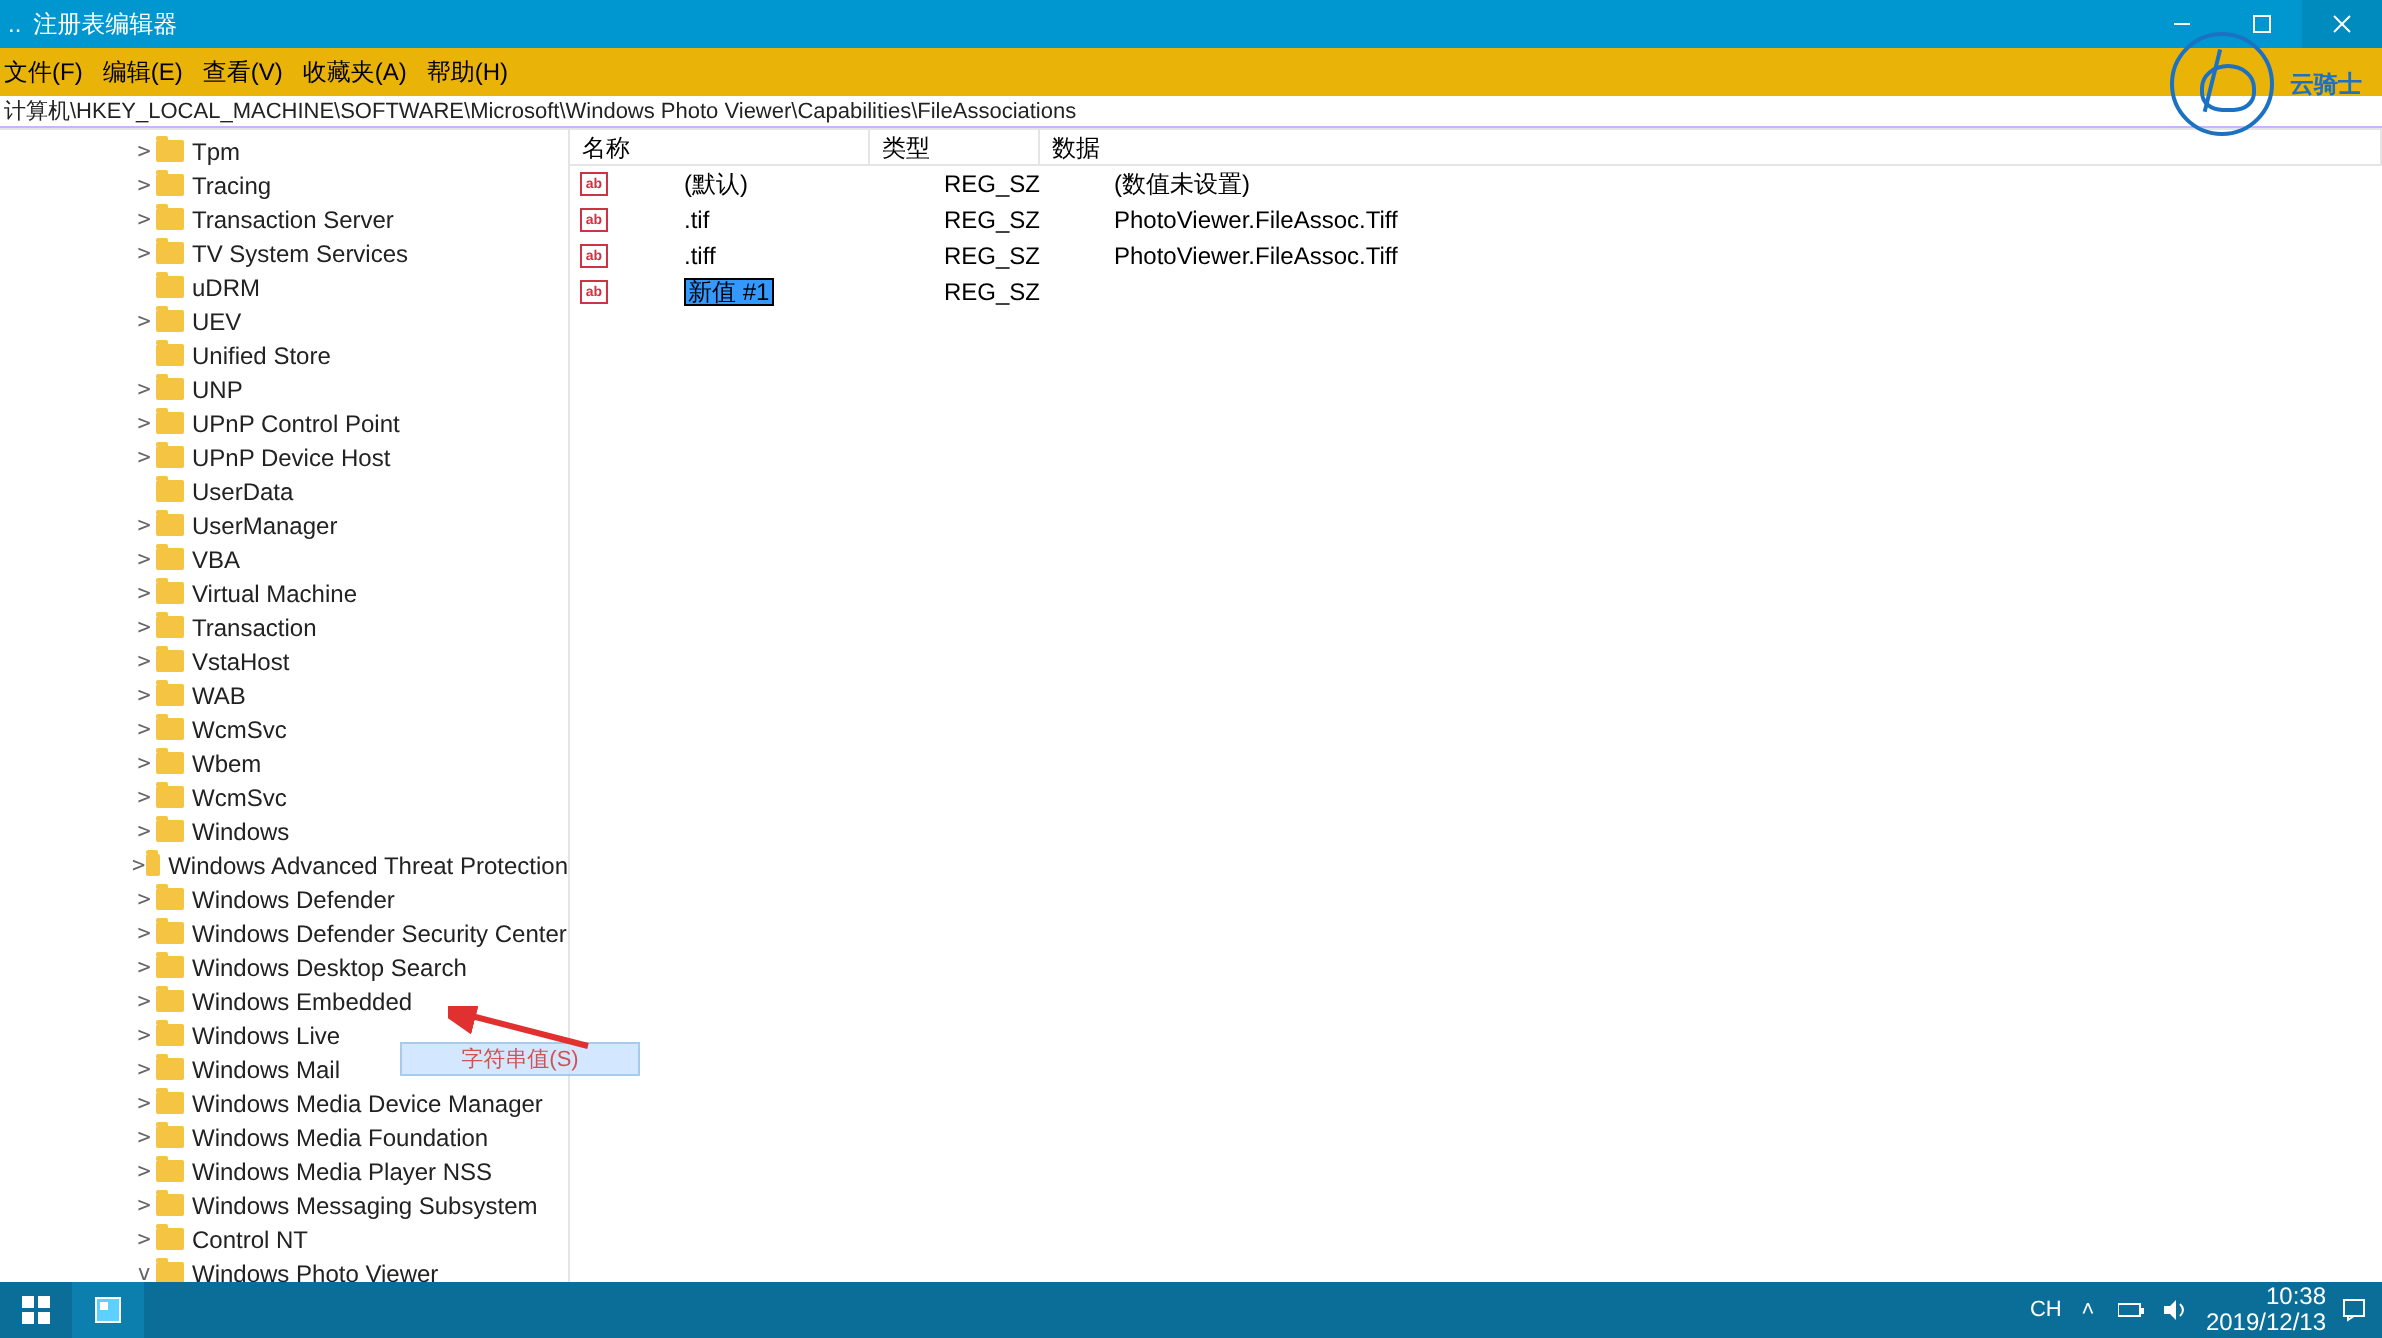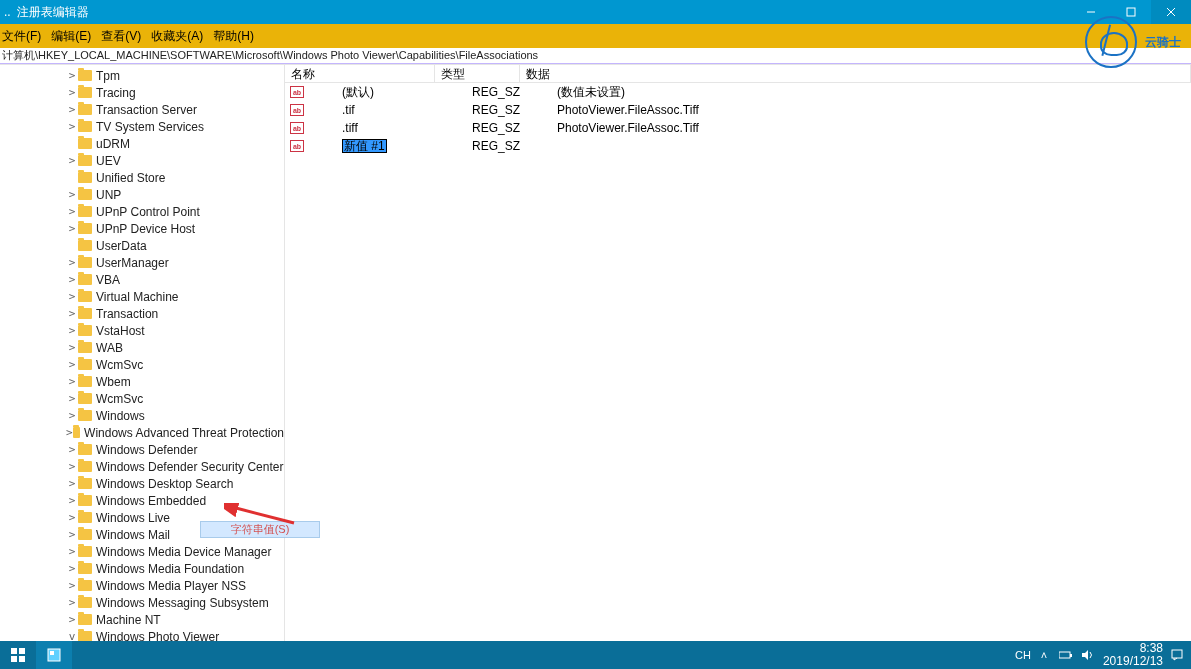--- a/index.html
+++ b/index.html
@@ -271,21 +271,21 @@
             <span class="label">Windows Media Player NSS</span>
           </div>
           <div class="tree-row sub1">
             <span class="exp">&gt;</span>
             <span class="folder"></span>
             <span class="label">Windows Messaging Subsystem</span>
           </div>
           <div class="tree-row sub1">
             <span class="exp">&gt;</span>
             <span class="folder"></span>
-            <span class="label">Machine NT</span>
+            <span class="label">Control NT</span>
           </div>
           <div class="tree-row sub1">
             <span class="exp">v</span>
             <span class="folder"></span>
             <span class="label">Windows Photo Viewer</span>
           </div>
           <div class="tree-row sub2">
             <span class="exp">v</span>
             <span class="folder"></span>
             <span class="label">Capabilities</span>
@@ -375,21 +375,21 @@
             <rect x="11" y="4" width="2" height="3" fill="#fff"></rect>
           </svg>
       </span>
       <span class="tray-ico">
         <svg width="12" height="12">
             <polygon points="1,4 4,4 7,1 7,11 4,8 1,8" fill="#fff"></polygon>
             <path d="M9 3 Q12 6 9 9" fill="none" stroke="#fff"></path>
           </svg>
       </span>
       <div class="clock">
-        <div>8:38</div>
+        <div>10:38</div>
         <div>2019/12/13</div>
       </div>
       <span class="tray-ico">
         <svg width="12" height="12">
             <rect x="1" y="1" width="10" height="8" fill="none" stroke="#fff"></rect>
             <polyline points="3,9 3,11 6,9" fill="none" stroke="#fff"></polyline>
           </svg>
       </span>
     </div>
   </div>

